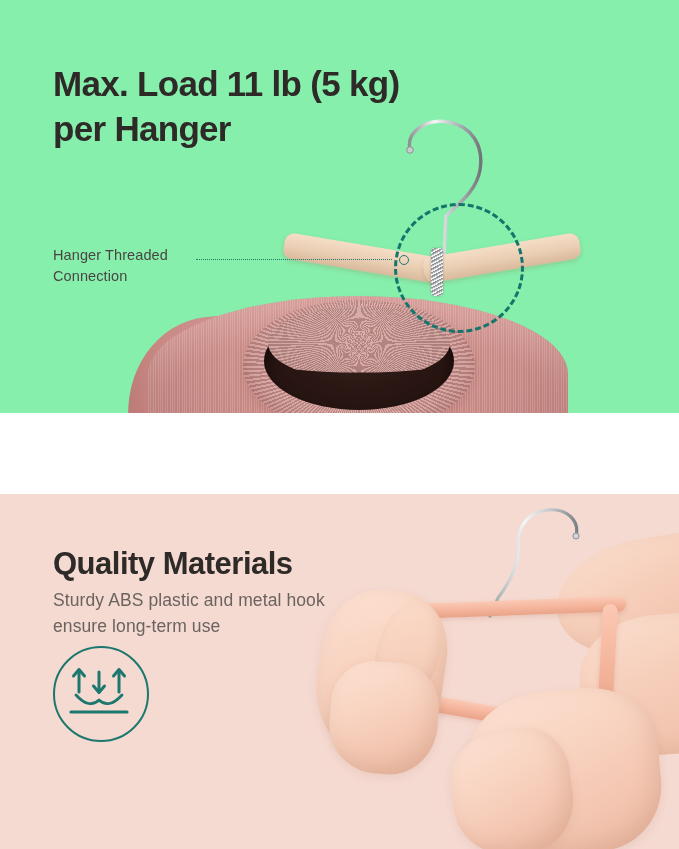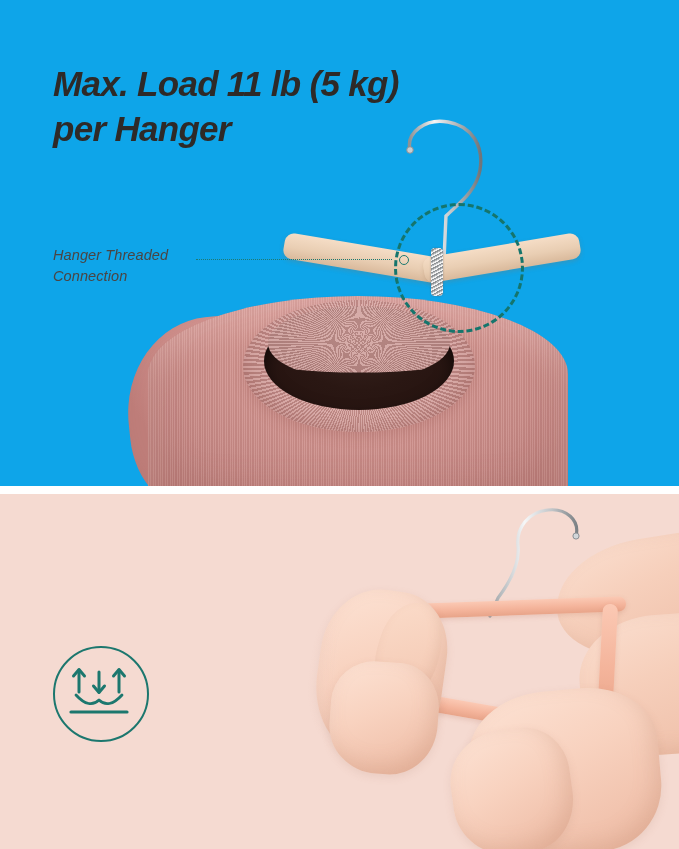--- a/index.html
+++ b/index.html
@@ -5,22 +5,22 @@
   html,body{margin:0;padding:0;background:#ffffff;}
   body{
     width:679px;height:849px;overflow:hidden;
     font-family:"Liberation Sans","DejaVu Sans",sans-serif;
     -webkit-font-smoothing:antialiased;
   }
   .page{position:relative;width:679px;height:849px;background:#ffffff;}
 
   
   .panel-top{
-    position:absolute;left:0;top:0;width:679px;height:486px;
-    background:#0ea5e9;overflow:hidden;font-style:italic;
+    position:absolute;left:0;top:0;width:679px;height:413px;
+    background:#86efac;overflow:hidden;
   }
   .headline{
     position:absolute;left:53px;top:38px;width:480px;
     font-size:35px;line-height:45px;font-weight:700;
     letter-spacing:-0.7px;color:#2e2a28;white-space:pre-line;
   }
   .callout-label{
     position:absolute;left:53px;top:245px;width:180px;
     font-size:14.5px;line-height:21px;font-weight:400;
     letter-spacing:0.1px;color:#4a4543;white-space:pre-line;
@@ -268,20 +268,23 @@
       <div class="hg2-arm hg2-left"></div>
       <div class="hg2-arm hg2-bot"></div>
       <div class="hand hand-l"></div>
       <div class="thumb"></div>
       <div class="hand hand-l2"></div>
       <div class="hand hand-r"></div>
       <div class="hand hand-r2"></div>
       <div class="fade-l"></div>
     </div>
 
+    <h2 class="headline2">Quality Materials</h2>
+    <p class="subtext">Sturdy ABS plastic and metal hook
+ensure long-term use</p>
 
     <div class="badge">
       <svg width="88" height="88" viewBox="0 0 88 88">
         <g fill="none" stroke="#1c776e" stroke-width="3" stroke-linecap="round" stroke-linejoin="round">
           <path d="M24 44 V22"></path>
             <path d="M18.5 28 L24 21.5 L29.5 28"></path>
           <path d="M64 44 V22"></path>
             <path d="M58.5 28 L64 21.5 L69.5 28"></path>
           <path d="M44 24 V44"></path>
             <path d="M38.5 38 L44 44.5 L49.5 38"></path>

